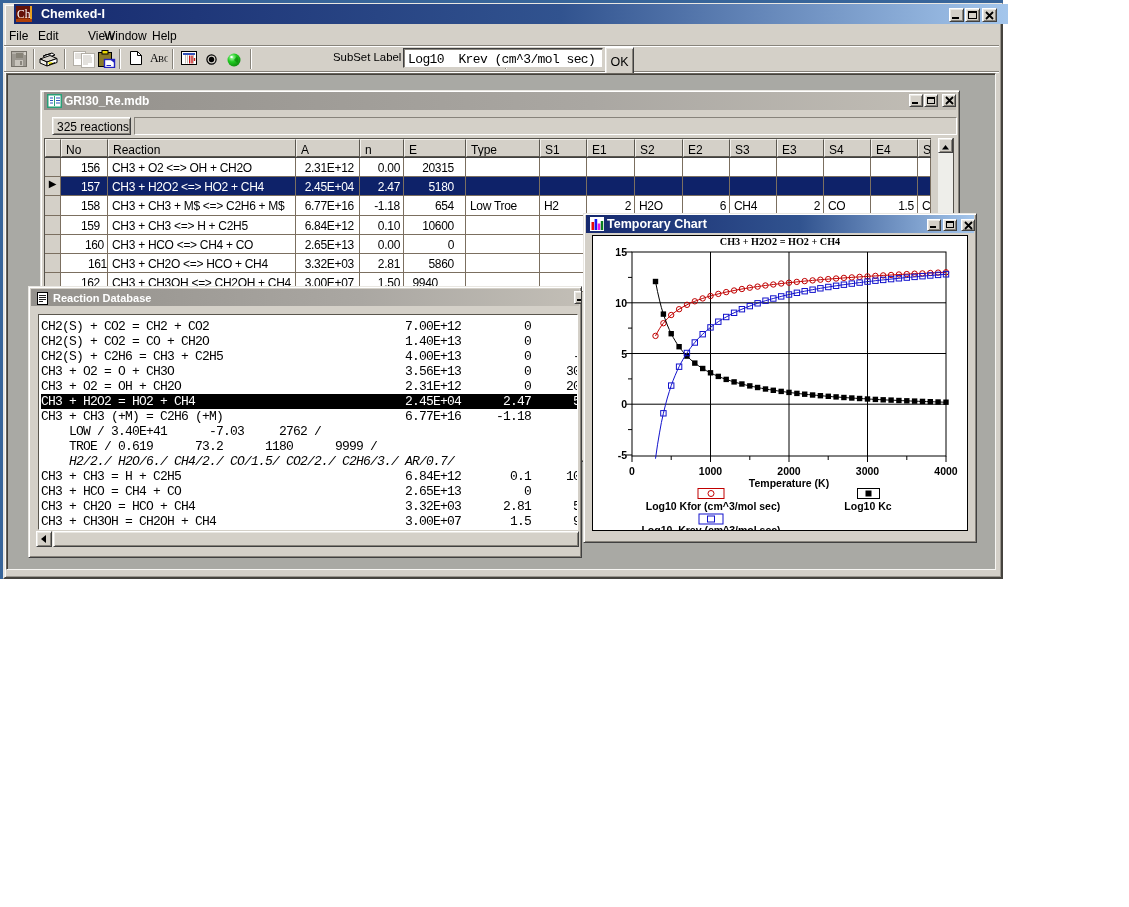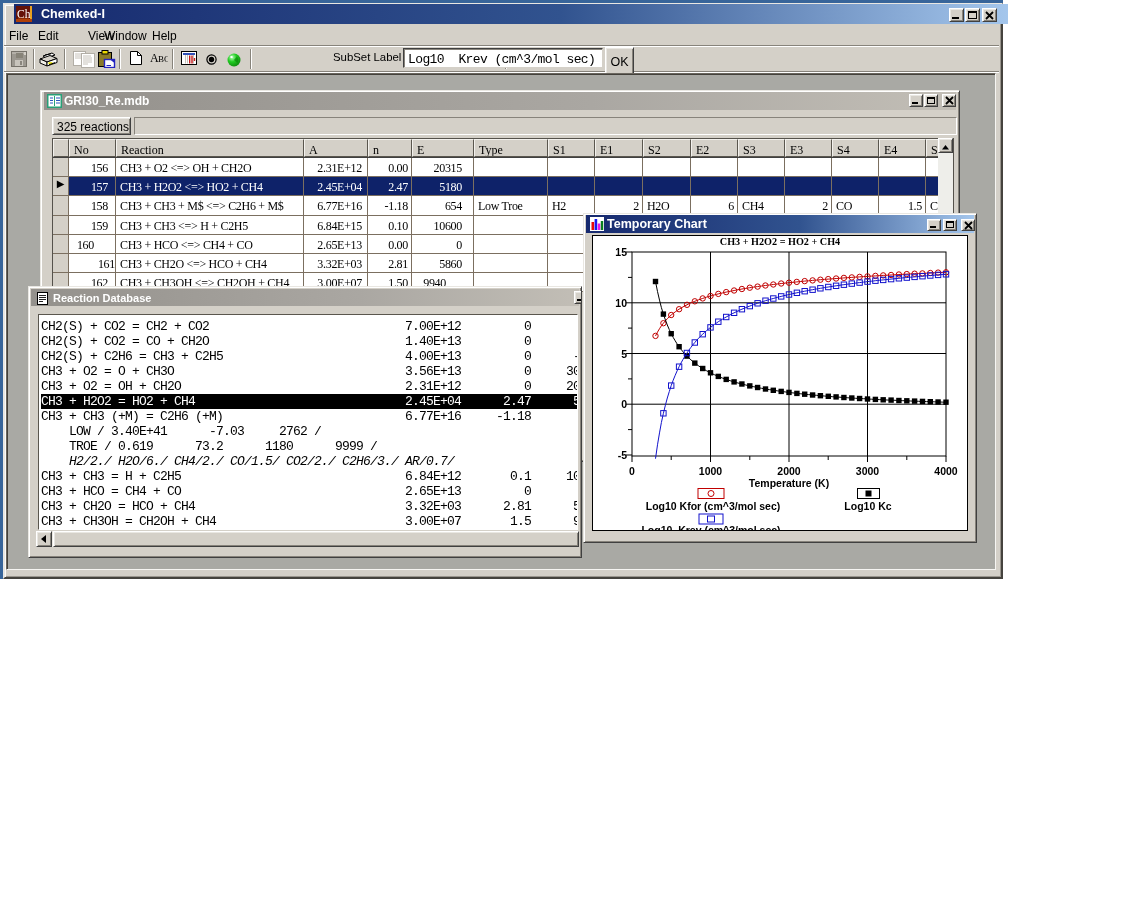--- a/index.html
+++ b/index.html
@@ -182,21 +182,21 @@
         <div style="position:absolute;left:2px;top:2px;width:8px;height:7px;border:1px solid #000;border-top-width:2px;"></div>
       </div>
     <div class="abs capbtn" style="left:898px;top:2px;">
         <svg width="9" height="9">
           <path d="M1 1 L8 8 M8 1 L1 8" stroke="#000" stroke-width="1.8"></path>
         </svg>
       </div>
   </div>
   <div class="abs raised" style="left:11px;top:26px;width:79px;height:18px;background:#d4d0c8;font-size:12px;padding:2px 0 0 4px;">325 reactions</div>
   <div class="abs" style="left:93px;top:26px;width:823px;height:18px;background:#d4d0c8;border:1px solid;border-color:#87837b #fff #fff #87837b;"></div>
-  <div class="abs" style="left:11px;top:47px;width:887px;border-left:1px solid #55524c;border-top:1px solid #55524c;font-family:Liberation Serif, serif;">
+  <div class="abs" style="left:3px;top:47px;width:887px;border-left:1px solid #55524c;border-top:1px solid #55524c;">
       <div class="ghead">
         <div style="width:16px;"></div>
         <div style="width:47px;">No</div>
         <div style="width:188px;">Reaction</div>
         <div style="width:64px;">A</div>
         <div style="width:44px;">n</div>
         <div style="width:62px;">E</div>
         <div style="width:74px;">Type</div>
         <div style="width:47px;">S1</div>
         <div style="width:48px;">E1</div>
@@ -259,37 +259,37 @@
         <div style="width:47px;">CH4</div>
         <div style="width:47px;text-align:right;">2</div>
         <div style="width:47px;">CO</div>
         <div style="width:47px;text-align:right;">1.5</div>
         <div style="width:13px;">CO</div>
       </div>
       <div class="gridrow">
         <div style="width:16px;background:#d4d0c8;text-align:center;padding:1px 0 0 0;font-size:10px;"></div>
         <div style="width:47px;text-align:right;padding-right:7px;">159</div>
         <div style="width:188px;">CH3 + CH3 &lt;=&gt; H + C2H5</div>
-        <div style="width:64px;text-align:right;padding-right:5px;">6.84E+15</div>
+        <div style="width:64px;text-align:right;padding-right:5px;">6.84E+12</div>
         <div style="width:44px;text-align:right;">0.10</div>
         <div style="width:62px;text-align:right;padding-right:11px;">10600</div>
         <div style="width:74px;"></div>
         <div style="width:47px;"></div>
         <div style="width:48px;text-align:right;"></div>
         <div style="width:48px;"></div>
         <div style="width:47px;text-align:right;"></div>
         <div style="width:47px;"></div>
         <div style="width:47px;text-align:right;"></div>
         <div style="width:47px;"></div>
         <div style="width:47px;text-align:right;"></div>
         <div style="width:13px;"></div>
       </div>
       <div class="gridrow">
         <div style="width:16px;background:#d4d0c8;text-align:center;padding:1px 0 0 0;font-size:10px;"></div>
-        <div style="width:47px;text-align:right;padding-right:21px;">160</div>
+        <div style="width:47px;text-align:right;padding-right:3px;">160</div>
         <div style="width:188px;">CH3 + HCO &lt;=&gt; CH4 + CO</div>
         <div style="width:64px;text-align:right;padding-right:5px;">2.65E+13</div>
         <div style="width:44px;text-align:right;">0.00</div>
         <div style="width:62px;text-align:right;padding-right:11px;">0</div>
         <div style="width:74px;"></div>
         <div style="width:47px;"></div>
         <div style="width:48px;text-align:right;"></div>
         <div style="width:48px;"></div>
         <div style="width:47px;text-align:right;"></div>
         <div style="width:47px;"></div>

